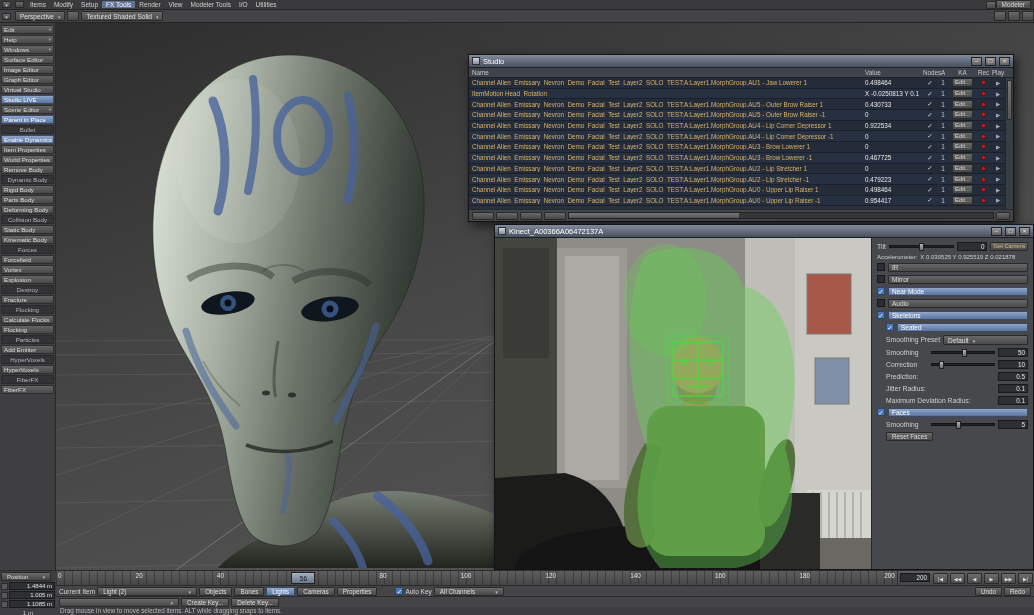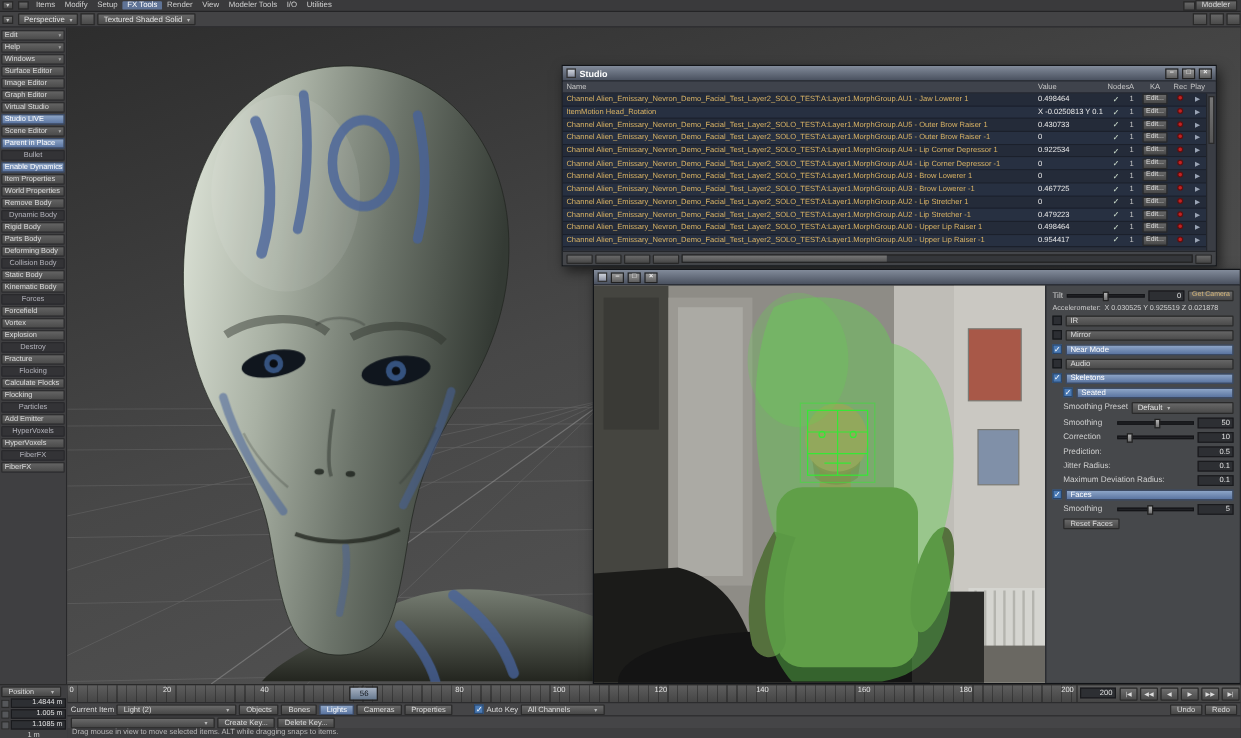--- a/index.html
+++ b/index.html
@@ -37,21 +37,21 @@
   .s-item.section { background:#333336; border-color:#29292c; color:#b4b4bc; text-align:center; }
 
   
   #viewport { position:absolute; left:56px; top:23px; width:978px; height:547px;
               background:linear-gradient(160deg,#2d2d2d 0%, #474747 45%, #5a5a5a 100%); overflow:hidden; }
   #viewport svg { position:absolute; }
 
   
   .win { position:absolute; background:#47494c; border:1px solid #121418; box-shadow:3px 4px 10px rgba(0,0,0,.6); }
   .titlebar { height:13px; background:linear-gradient(#828b9a,#49505e); display:flex; align-items:center;
-              gap:3px; padding:0 3px; border-bottom:1px solid #1c1f26;font-weight:bold; }
+              gap:3px; padding:0 3px; border-bottom:1px solid #1c1f26; }
   .titlebar .ticon { width:8px; height:8px; background:linear-gradient(#cfd4dc,#8a90a0); border:1px solid #333; }
   .titlebar .ttext { flex:1; font-size:7.5px; color:#fff; white-space:nowrap; overflow:hidden; }
   .winbtn { width:11px; height:9px; background:linear-gradient(#9a9a9a,#5e5e5e); border:1px solid #222;
             font-size:6px; line-height:7px; text-align:center; color:#eee; }
 
   
   #studio-body { position:absolute; left:0; top:13px; right:0; bottom:12px; background:#2a303c; }
   .thead { display:flex; height:10px; align-items:center; background:#3f434c; border-bottom:1px solid #1d212a;
            font-size:6.3px; color:#c6c6c6; }
   .c-name { flex:1; padding-left:3px; overflow:hidden; white-space:nowrap; }
@@ -444,20 +444,21 @@
       <span class="hscroll">
           <span class="hthumb" style="display:block;"></span>
         </span>
       <span class="foot-btn" style="width:14px;"></span>
     </div>
   </div>
 
   <div class="win" id="kinect-win" style="left:494px; top:224px; width:540px; height:346px;">
     <div class="titlebar">
       <span class="ticon"></span>
+      <span class="ttext">Kinect_A00366A06472137A</span>
       <span class="winbtn">–</span>
       <span class="winbtn">□</span>
       <span class="winbtn">×</span>
     </div>
 
     <div id="kinect-video">
       <svg width="376" height="333" viewBox="0 0 376 333">
         <rect width="376" height="333" fill="#8e8c86"></rect>
         <rect x="250" width="126" height="333" fill="#bfbdb7"></rect>
         <rect x="0" y="0" width="62" height="250" fill="#454540"></rect>

